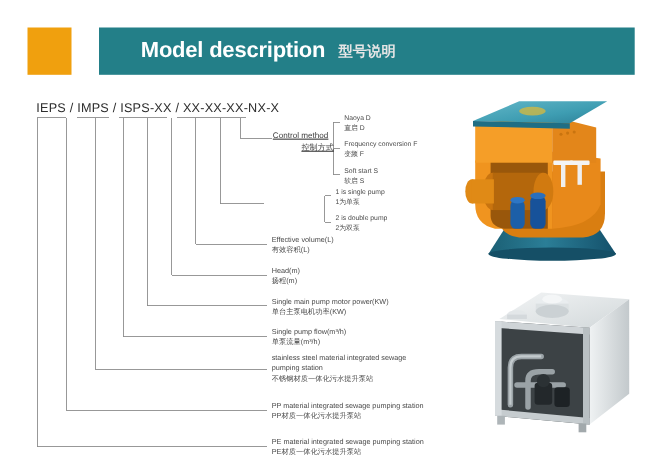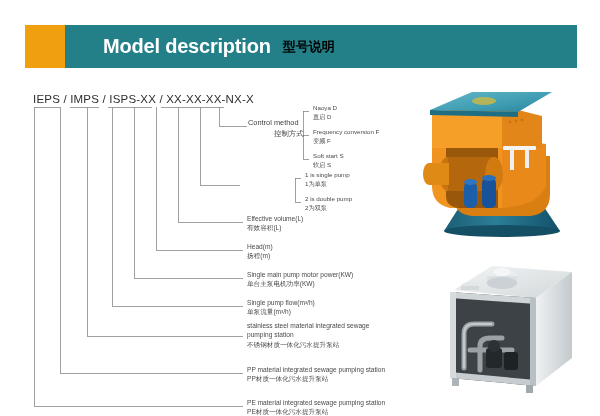--- a/index.html
+++ b/index.html
@@ -30,30 +30,31 @@
     width: 40px;
     background: #F0A00E;
     flex: none;
   }
   #header-bar {
     flex: 1;
     background: #237F88;
     display: flex;
     align-items: center;
     padding-left: 38px;
+    margin-left: 25px;
   }
   #header-title-en {
     color: #ffffff;
     font-size: 20px;
     font-weight: bold;
     letter-spacing: -0.2px;
     white-space: nowrap;
   }
   #header-title-zh {
-    color: #000000;
+    color: #e5e5e5;
     font-size: 13px;
     font-weight: bold;
     margin-left: 12px;
     white-space: nowrap;
   }
 
   
   #diagram {
     position: absolute;
     left: 0;
@@ -169,21 +170,21 @@
 
       <path d="M309,33 L303,33 L303,81 L309,81"></path>
       <line x1="303" y1="57" x2="309" y2="57"></line>
 
       <path d="M301,100 L295,100 L295,124 L301,124"></path>
     </g>
   </svg>
 
   <div id="model-code">IEPS / IMPS / ISPS-XX / XX-XX-XX-NX-X</div>
 
-  <div class="branch-label" style="left:248px; top:40px;">
+  <div class="branch-label" style="left:248px; top:40px;text-decoration:underline;">
     <span class="en">Control method</span>
     <span class="zh">控制方式</span>
   </div>
   <div class="sub-item" style="left:313px; top:26px;">
     <span class="en">Naoya D</span>
     <span class="zh">直启 D</span>
   </div>
   <div class="sub-item" style="left:313px; top:50px;">
     <span class="en">Frequency conversion F</span>
     <span class="zh">变频 F</span>

